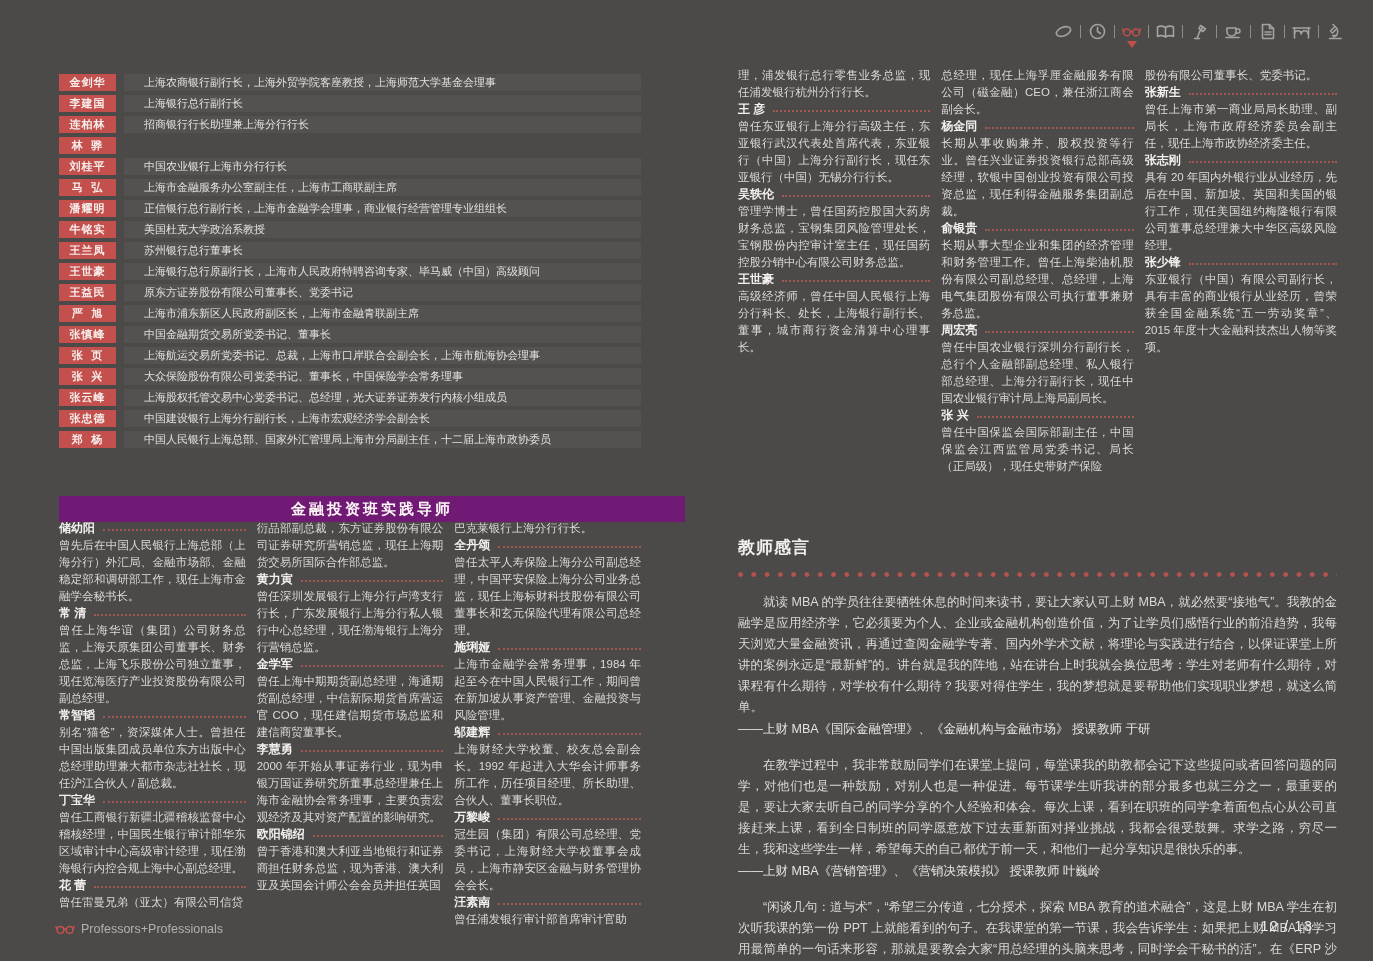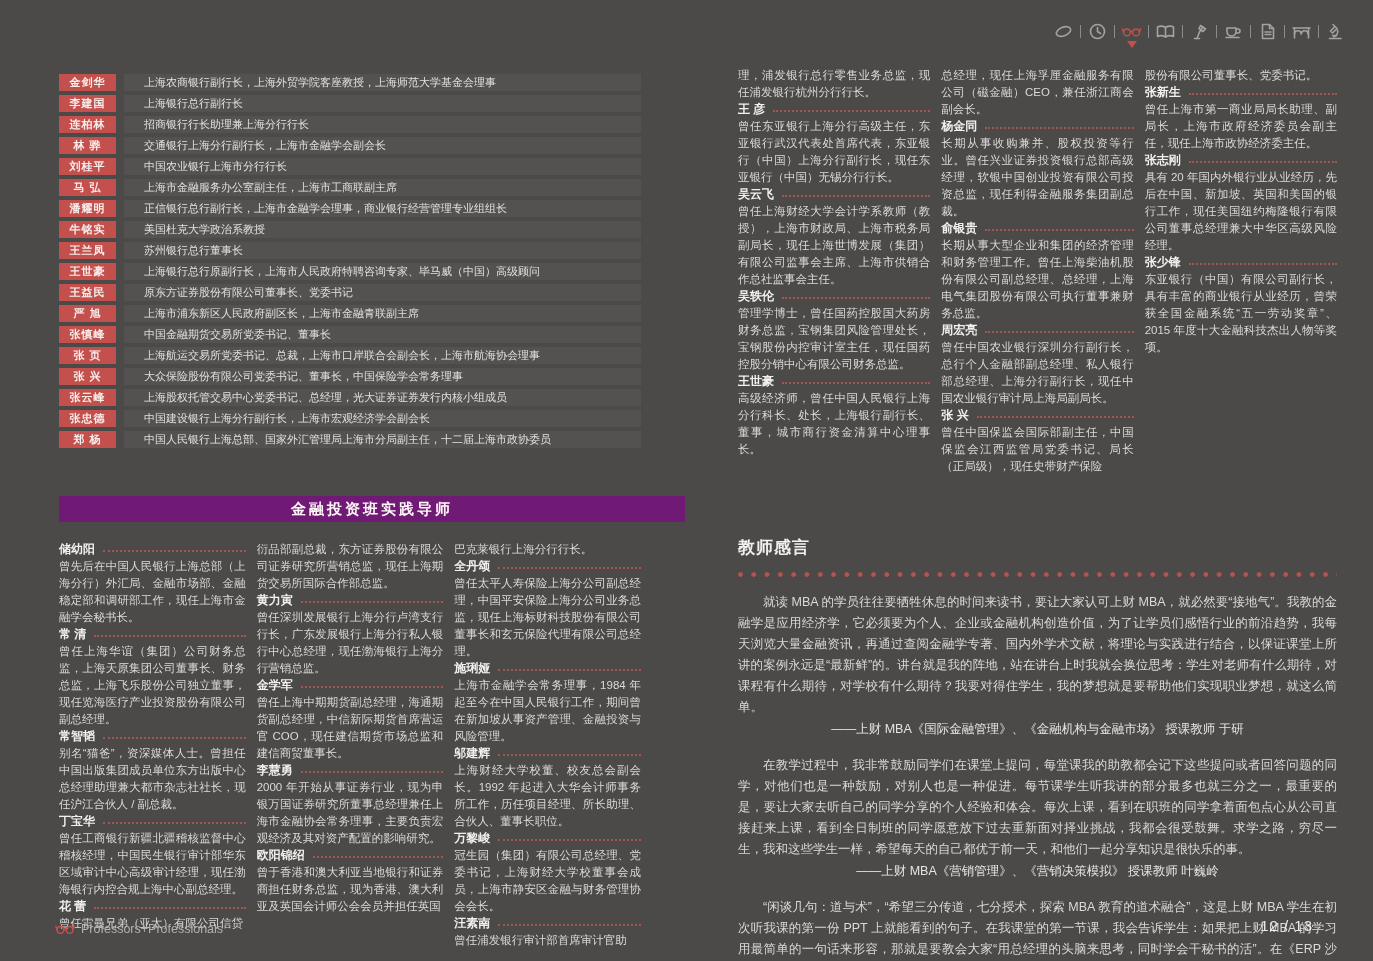--- a/index.html
+++ b/index.html
@@ -13,45 +13,45 @@
   .tool-icon{width:19px;height:19px;display:flex;align-items:center;justify-content:center;position:relative;cursor:pointer;}
   .tool-icon svg{stroke:#a3a2a0;fill:none;stroke-width:1.6;stroke-linecap:round;stroke-linejoin:round;}
   .tool-icon.active svg{stroke:#c3504c;}
   .tool-marker{position:absolute;left:50%;top:19px;transform:translateX(-50%);width:0;height:0;
     border:5px solid transparent;border-top:7px solid #c3504c;}
   .tool-sep{width:1px;height:13px;background:#8d8c8a;}
   
   .mentor-table{position:absolute;left:59px;top:74px;width:582px;display:flex;flex-direction:column;gap:4px;}
   .trow{display:flex;height:17px;}
   .tname{width:57px;background:#c3504c;color:#f7eeec;font-size:11px;font-weight:bold;
-    display:flex;align-items:center;justify-content:center;letter-spacing:1px;flex-shrink:0;}
+    display:flex;align-items:center;justify-content:center;letter-spacing:1px;flex-shrink:0;font-family:Liberation Mono, monospace;}
   .tdesc{flex:1;margin-left:8px;background:#545250;color:#e2e0de;font-size:11px;
     display:flex;align-items:center;padding-left:20px;white-space:nowrap;overflow:hidden;}
   
   .banner{position:absolute;left:59px;top:496px;width:626px;height:26px;background:#701a75;
     color:#fdf7f6;font-size:15px;font-weight:bold;letter-spacing:3px;
     display:flex;align-items:center;justify-content:center;}
   
   .cols{display:flex;gap:11px;}
   .cols .col{flex:1;min-width:0;}
-  .left-cols{position:absolute;left:59px;top:541px;width:582px;}
+  .left-cols{position:absolute;left:59px;top:520px;width:582px;}
   .right-cols{position:absolute;left:738px;top:67px;width:599px;}
   .entry{margin:0;}
   .ename-row{display:flex;align-items:center;height:17px;}
   .ename{color:#f2f0ee;font-size:12px;font-weight:bold;white-space:nowrap;}
   .eleader{flex:1;margin-left:8px;border-top:2px dotted #a3574f;transform:translateY(1px);}
   .etext{margin:0;font-size:11.5px;line-height:17px;text-align:justify;color:#dcdad8;}
   
   .testimonials{position:absolute;left:738px;top:536px;width:599px;}
   .t-title{font-size:17px;font-weight:bold;color:#f2f0ee;letter-spacing:1px;}
   .t-sep{margin-top:13px;height:5px;background-image:radial-gradient(circle at 2.5px 2.5px,#b5534e 2px,transparent 2.6px);
     background-size:13.3px 5px;background-repeat:repeat-x;}
   .titem{margin-top:15px;}
   .ttext{margin:0;font-size:12.5px;line-height:21px;text-align:justify;text-indent:2em;color:#dcdad8;}
-  .tattr{margin:1px 0 0 0;font-size:12.5px;line-height:21px;text-align:center;color:#e6e4e2;}
+  .tattr{margin:1px 0 0 0;font-size:12.5px;line-height:21px;text-align:left;color:#e6e4e2;}
   
   .footer-left{position:absolute;left:55px;bottom:25px;display:flex;align-items:center;gap:6px;
     color:#b2b1af;font-size:12.5px;justify-content:flex-end;}
   .footer-left svg{stroke:#c3504c;fill:none;stroke-width:1.6;stroke-linecap:round;}
   .page-num{position:absolute;right:60px;bottom:27px;font-size:15px;color:#eceae8;letter-spacing:1px;}
 </style>
 </head>
 <body>
 
 <div class="toolbar">
@@ -141,21 +141,20 @@
     </div>
 
     <div class="trow">
       <div class="tname">连柏林</div>
       <div class="tdesc">招商银行行长助理兼上海分行行长</div>
     </div>
 
 
     <div class="trow">
       <div class="tname">林 骅</div>
-      <div class="tdesc">交通银行上海分行副行长，上海市金融学会副会长</div>
     </div>
 
     <div class="trow">
       <div class="tname">刘桂平</div>
       <div class="tdesc">中国农业银行上海市分行行长</div>
     </div>
 
     <div class="trow">
       <div class="tname">马 弘</div>
       <div class="tdesc">上海市金融服务办公室副主任，上海市工商联副主席</div>
@@ -368,27 +367,20 @@
       </div>
 
       <div class="entry">
         <div class="ename-row">
           <span class="ename">王 彦</span>
           <span class="eleader"></span>
         </div>
         <p class="etext">曾任东亚银行上海分行高级主任，东亚银行武汉代表处首席代表，东亚银行（中国）上海分行副行长，现任东亚银行（中国）无锡分行行长。</p>
       </div>
 
-      <div class="entry">
-        <div class="ename-row">
-          <span class="ename">吴云飞</span>
-          <span class="eleader"></span>
-        </div>
-        <p class="etext">曾任上海财经大学会计学系教师（教授），上海市财政局、上海市税务局副局长，现任上海世博发展（集团）有限公司监事会主席、上海市供销合作总社监事会主任。</p>
-      </div>
 
       <div class="entry">
         <div class="ename-row">
           <span class="ename">吴轶伦</span>
           <span class="eleader"></span>
         </div>
         <p class="etext">管理学博士，曾任国药控股国大药房财务总监，宝钢集团风险管理处长，宝钢股份内控审计室主任，现任国药控股分销中心有限公司财务总监。</p>
       </div>
 
       <div class="entry">

